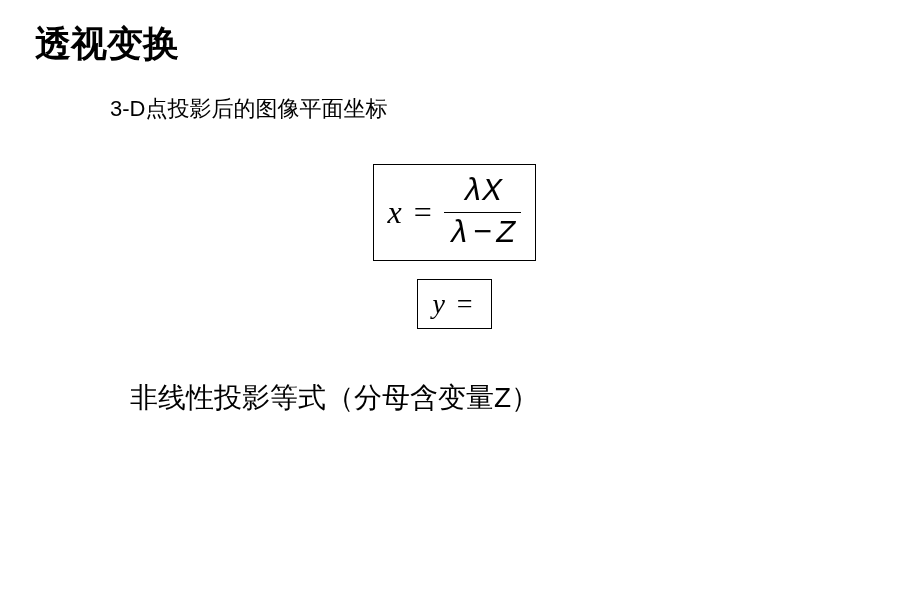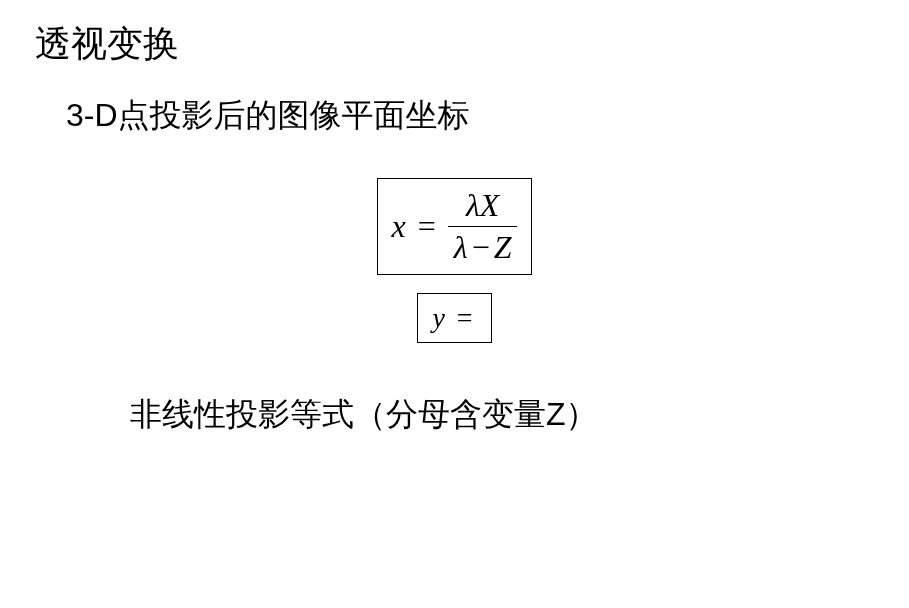--- a/index.html
+++ b/index.html
@@ -10,27 +10,27 @@
     body {
       width: 909px;
       height: 608px;
       background: white;
       font-family: "Microsoft YaHei", "SimSun", sans-serif;
       color: #000;
       padding: 20px 30px;
     }
     .title {
       font-size: 36px;
-      font-weight: normal;
+      font-weight: bold;
       margin-bottom: 25px;
       margin-left: 5px;
     }
     .subtitle {
-      font-size: 32px;
-      margin-left: 36px;
+      font-size: 22px;
+      margin-left: 80px;
       margin-bottom: 40px;
     }
     .equations-container {
       display: flex;
       flex-direction: column;
       align-items: center;
       gap: 18px;
       margin-bottom: 50px;
     }
     .equation-box {
@@ -56,40 +56,41 @@
     }
     .equals {
       font-style: normal;
       margin: 0 4px;
     }
     .fraction {
       display: inline-flex;
       flex-direction: column;
       align-items: center;
       vertical-align: middle;
+      font-family: Liberation Mono, monospace;
     }
     .numerator {
       padding: 0 6px 2px 6px;
       text-align: center;
     }
     .denominator {
       border-top: 1.5px solid #000;
       padding: 2px 6px 0 6px;
       text-align: right;
       white-space: nowrap;
     }
     .lambda {
       font-style: italic;
     }
     .minus {
       font-style: normal;
       margin: 0 4px;
     }
     .bottom-text {
-      font-size: 32px;
+      font-size: 28px;
       margin-left: 100px;
     }
   </style>
 </head>
 <body>
 
 <div class="title">透视变换</div>
 
 <div class="subtitle">3-D点投影后的图像平面坐标</div>
 

